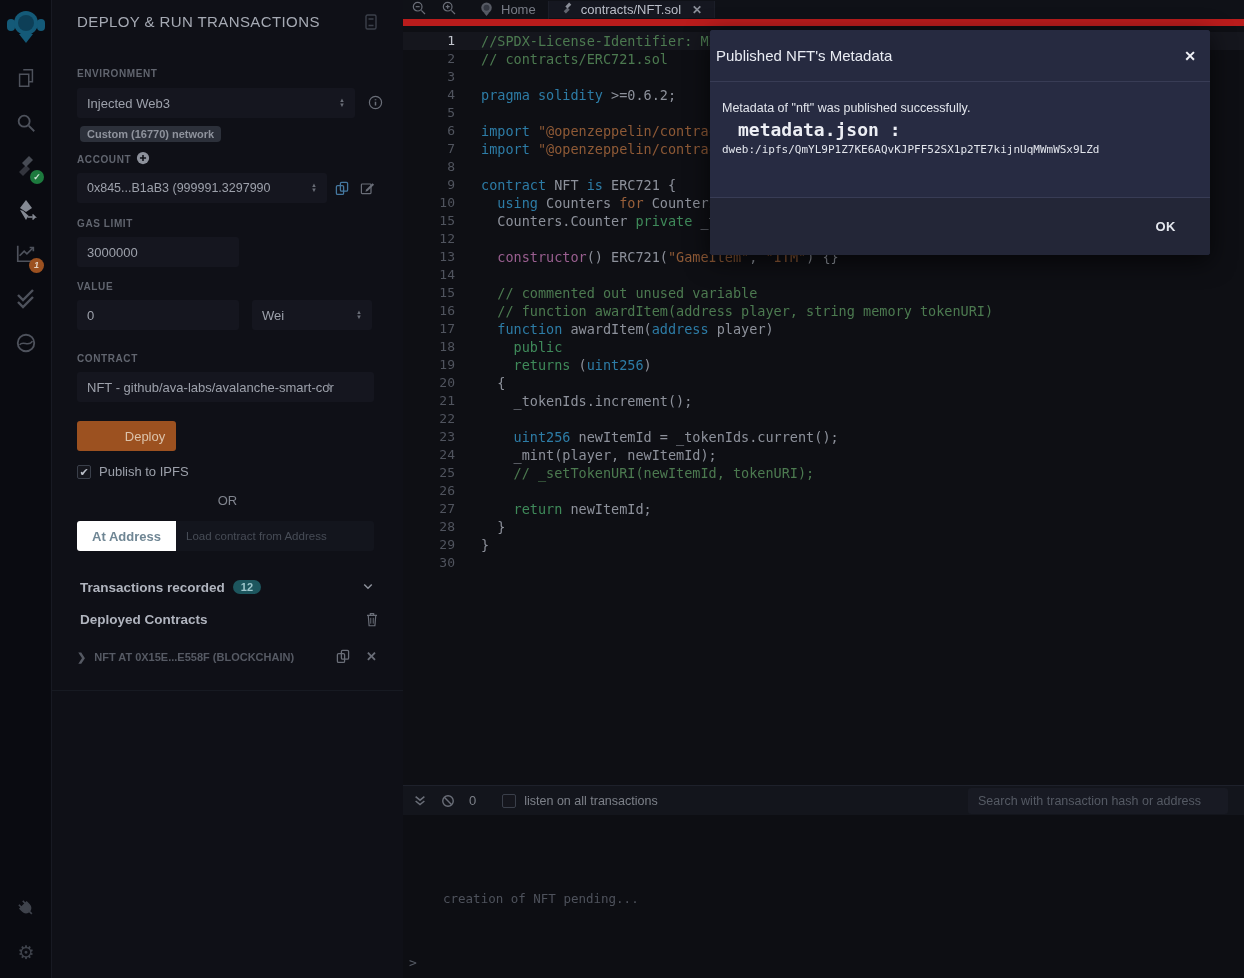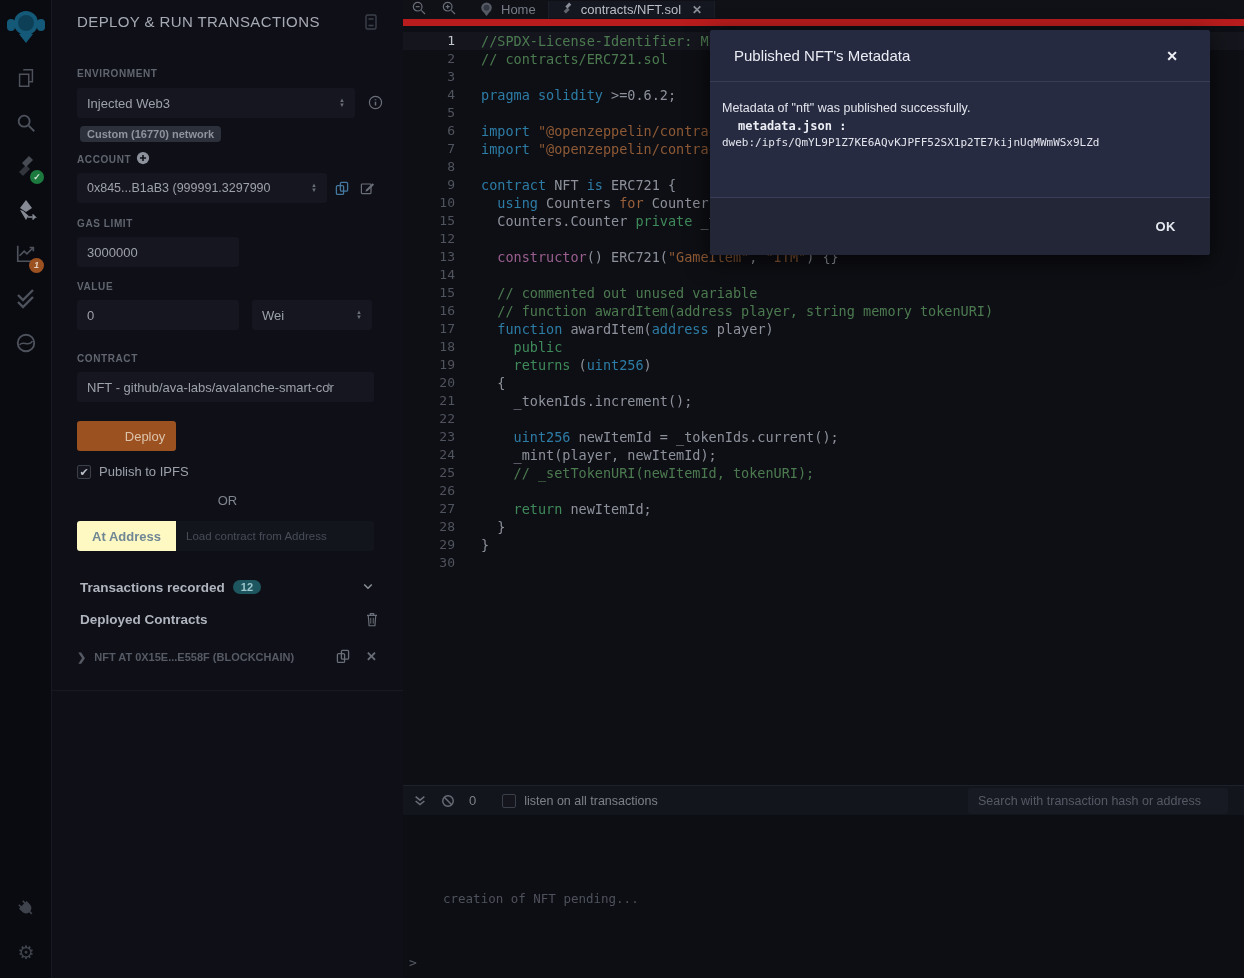--- a/index.html
+++ b/index.html
@@ -21,21 +21,21 @@
   .panel-title { position:absolute; left:25px; top:13px; font-size:15px; color:#a6aab4; letter-spacing:0.4px; }
   .book-icon { position:absolute; left:312px; top:14px; color:#3c404b; }
   .flabel { position:absolute; left:25px; font-size:10px; letter-spacing:0.6px; color:#61656f; font-weight:bold; }
   .control { position:absolute; background:#15161f; border-radius:3px; color:#9da1ab; font-size:13px; display:flex; align-items:center; padding:0 10px; overflow:hidden; white-space:nowrap; }
   .caret { margin-left:auto; display:flex; flex-direction:column; line-height:5px; font-size:6px; color:#6a6e78; flex:0 0 auto; }
   .mini-icon { color:#6a6e78; cursor:pointer; }
   .badge-net { position:absolute; left:28px; top:126px; background:#2c303a; color:#8f939d; font-size:11px; font-weight:bold; padding:2px 7px; border-radius:4px; }
   .deploy-btn { position:absolute; left:25px; top:421px; width:99px; height:30px; background:#9c5120; border-radius:3px; color:#dcc3ab; font-size:13px; display:flex; align-items:center; justify-content:center; cursor:pointer; border:none;padding-left:37px; }
   .cb { width:14px; height:14px; border:1px solid #3a3f4a; border-radius:2px; background:#15161d; color:#b9bdc7; font-size:11px; line-height:12px; text-align:center; cursor:pointer; }
   .or-text { position:absolute; left:0; top:493px; width:100%; text-align:center; color:#80848e; font-size:13px; }
-  .ataddr-btn { position:absolute; left:25px; top:521px; width:99px; height:30px; background:#fef9c3; border-radius:3px 0 0 3px; color:#6f8694; font-size:13px; font-weight:bold; display:flex; align-items:center; justify-content:center; cursor:pointer; }
+  .ataddr-btn { position:absolute; left:25px; top:521px; width:99px; height:30px; background:#ffffff; border-radius:3px 0 0 3px; color:#6f8694; font-size:13px; font-weight:bold; display:flex; align-items:center; justify-content:center; cursor:pointer; }
   .ataddr-input { position:absolute; left:124px; top:521px; width:198px; height:30px; background:#13151d; border:none; border-radius:0 3px 3px 0; color:#9da1ab; font-size:11.5px; padding:0 10px; outline:none; }
   .ataddr-input::placeholder { color:#474c56; }
   .section-head { position:absolute; left:28px; font-size:13.5px; font-weight:bold; color:#b0b4be; }
   .count-badge { display:inline-block; margin-left:8px; background:#1d565e; color:#9ec6cc; font-size:11px; font-weight:bold; border-radius:9px; padding:1px 8px; vertical-align:1px; }
   .deployed-row { position:absolute; left:25px; top:647px; width:300px; height:20px; display:flex; align-items:center; color:#565a64; font-size:11px; font-weight:bold; cursor:pointer; }
   .panel-divider { position:absolute; left:0px; top:690px; width:351px; border-top:1px solid #171a22; }
 
   
   .main { position:absolute; left:403px; top:0; width:841px; height:978px; background:#0e0f14; }
   .tabbar { position:absolute; left:0; top:0; width:841px; height:26px; background:#0f1117; border-bottom:7px solid #b91c1c; display:flex; align-items:center; }
@@ -61,26 +61,26 @@
   .listen-label { color:#7d8189; font-size:12.5px; margin-left:8px; }
   .term-search { margin-left:auto; margin-right:256px; color:#6a6e78; display:flex; align-items:center; }
   .search-input { position:absolute; right:16px; top:2px; width:260px; height:26px; background:#181a23; border:none; border-radius:3px; color:#9da1ab; font-size:12.5px; padding:0 10px; outline:none; }
   .search-input::placeholder { color:#555a64; }
   .terminal { position:absolute; left:0; top:815px; width:841px; height:163px; background:#0d0e13; font-family:"DejaVu Sans Mono", monospace; }
   .term-log { position:absolute; left:40px; top:76px; font-size:12.5px; color:#4e525c; }
   .term-prompt { position:absolute; left:6px; top:140px; font-size:13px; color:#555a64; }
 
   
   .modal { position:absolute; left:710px; top:30px; width:500px; height:225px; background:#272b42; border-radius:3px; box-shadow:0 6px 24px rgba(0,0,0,0.65); z-index:10; }
-  .modal-header { position:absolute; left:0; top:0; width:100%; height:52px; background:#262a40; border-bottom:1px solid #383c55; border-radius:3px 3px 0 0; display:flex; align-items:center; padding:0 24px; }
+  .modal-header { position:absolute; left:0; top:0; width:100%; height:52px; background:#262a40; border-bottom:1px solid #383c55; border-radius:3px 3px 0 0; display:flex; align-items:center; padding:0 6px; }
   .modal-title { font-size:15px; font-weight:500; color:#e9ecf3; }
   .modal-close { margin-left:auto; color:#f0f2f7; font-size:14px; font-weight:bold; cursor:pointer; padding:4px 8px; }
   .modal-body { position:absolute; left:0; top:53px; width:100%; height:113px; padding:18px 12px; }
   .modal-msg { font-size:12.5px; color:#e2e5ec; }
-  .modal-file { font-family:"DejaVu Sans Mono", monospace; font-size:12px; font-weight:bold; color:#eceef4; margin-top:4px;padding-left:16px; }
+  .modal-file { font-family:"DejaVu Sans Mono", monospace; font-size:18px; font-weight:bold; color:#eceef4; margin-top:4px;padding-left:16px; }
   .modal-uri { font-family:"DejaVu Sans Mono", monospace; font-size:11px; color:#e2e5ec; margin-top:3px; }
   .modal-footer { position:absolute; left:0; bottom:0; width:100%; height:58px; background:#232637; border-top:1px solid #383c55; border-radius:0 0 3px 3px; display:flex; align-items:center; justify-content:flex-end; padding:0 20px; }
   .ok-btn { background:transparent; border:none; color:#e4e7ee; font-size:13px; font-weight:bold; letter-spacing:0.5px; cursor:pointer; padding:8px 14px; font-family:"Liberation Sans", sans-serif; }
 </style>
 </head>
 <body>
 
 <div class="app">
 
   <aside class="iconbar">

